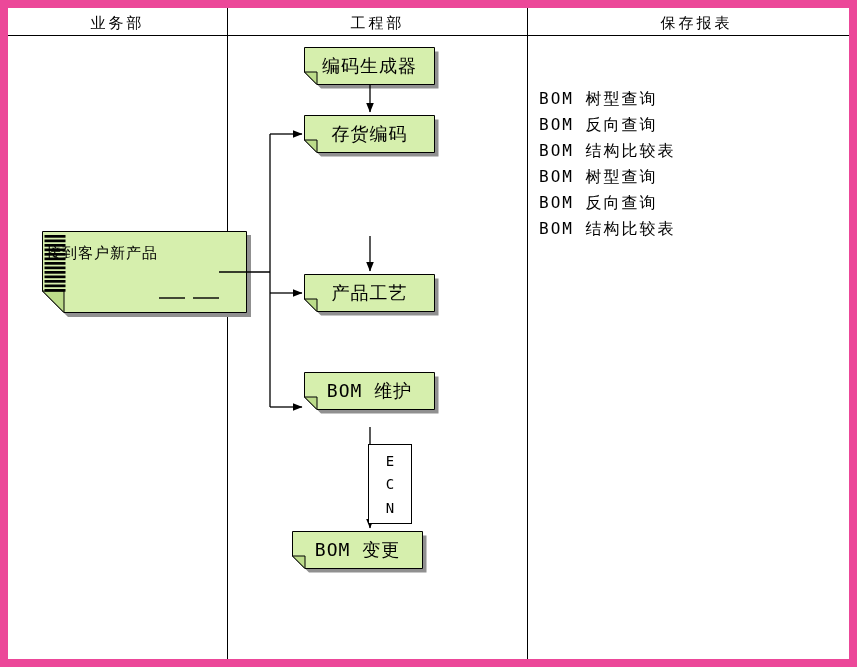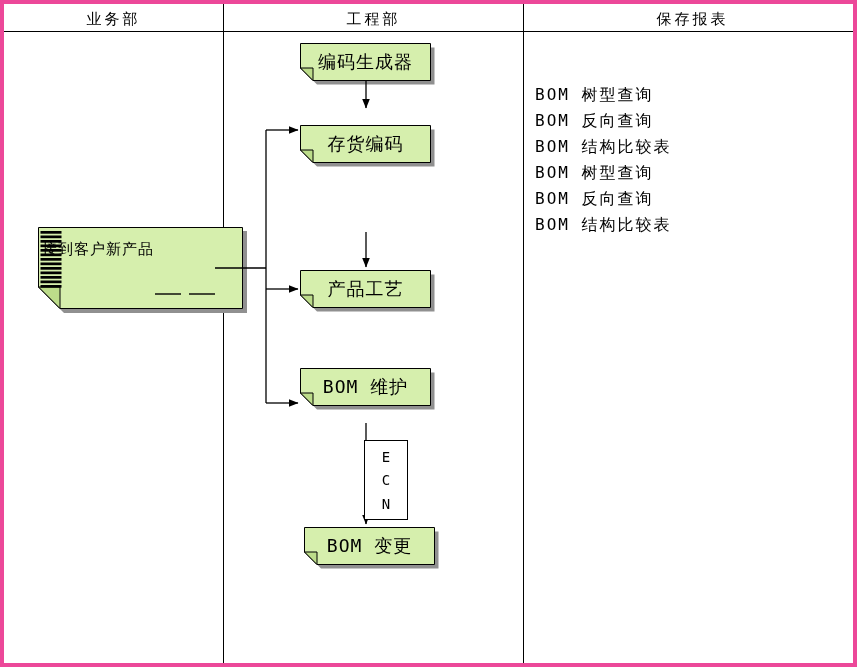--- a/index.html
+++ b/index.html
@@ -1,20 +1,20 @@
 <!DOCTYPE html>
 <html style="--node-fill: #d6efad; --node-fold: #bcdc8a; --shadow: #909090;"><head>
 <meta charset="utf-8">
 <style>
   html,body{margin:0;padding:0;background:#fff;}
   .canvas{
     position:relative;
     width:857px;height:667px;
     box-sizing:border-box;
-    border:4px solid #ec4899;
+    border:8px solid #ec4899;
     background:#fff;
     font-family:"Liberation Sans","DejaVu Sans",sans-serif;
     color:#000;
     overflow:hidden;
   }
   .col-divider{position:absolute;top:0;width:1px;height:667px;background:#000;}
   .d1{left:219px;}
   .d2{left:519px;}
   .header-rule{position:absolute;left:0;top:27px;width:857px;height:1px;background:#000;}
   .colhead{
@@ -22,25 +22,25 @@
     text-align:center;font-size:15px;letter-spacing:3px;
     font-family:"Liberation Serif","DejaVu Serif",serif;
   }
   .ch1{left:0;width:219px;}
   .ch2{left:220px;width:299px;}
   .ch3{left:520px;width:337px;}
 
   
   .node{position:absolute;width:140px;height:46px;}
   .p0{left:296px;top:39px;}
-  .p1{left:296px;top:107px;margin-top:14px;}
+  .p1{left:296px;top:107px;}
   .p2{left:296px;top:189px;}
   .p3{left:296px;top:266px;text-align:center;}
   .p4{left:296px;top:364px;}
-  .p5{left:300px;top:523px;}
+  .p5{left:284px;top:523px;}
   .node-svg{position:absolute;left:0;top:0;}
   .node-label{
     position:absolute;left:0;top:0;width:131px;height:38px;
     display:flex;align-items:center;justify-content:center;
     font-size:18px;letter-spacing:1px;
     font-family:"DejaVu Sans Mono","Liberation Mono",monospace;
   }
   .shadow{fill:var(--shadow,#909090);stroke:none;}
   .main{fill:var(--node-fill,#d6efad);stroke:#000;stroke-width:1;}
   .fold{fill:var(--node-fold,#bcdc8a);stroke:#000;stroke-width:1;stroke-linejoin:round;}

